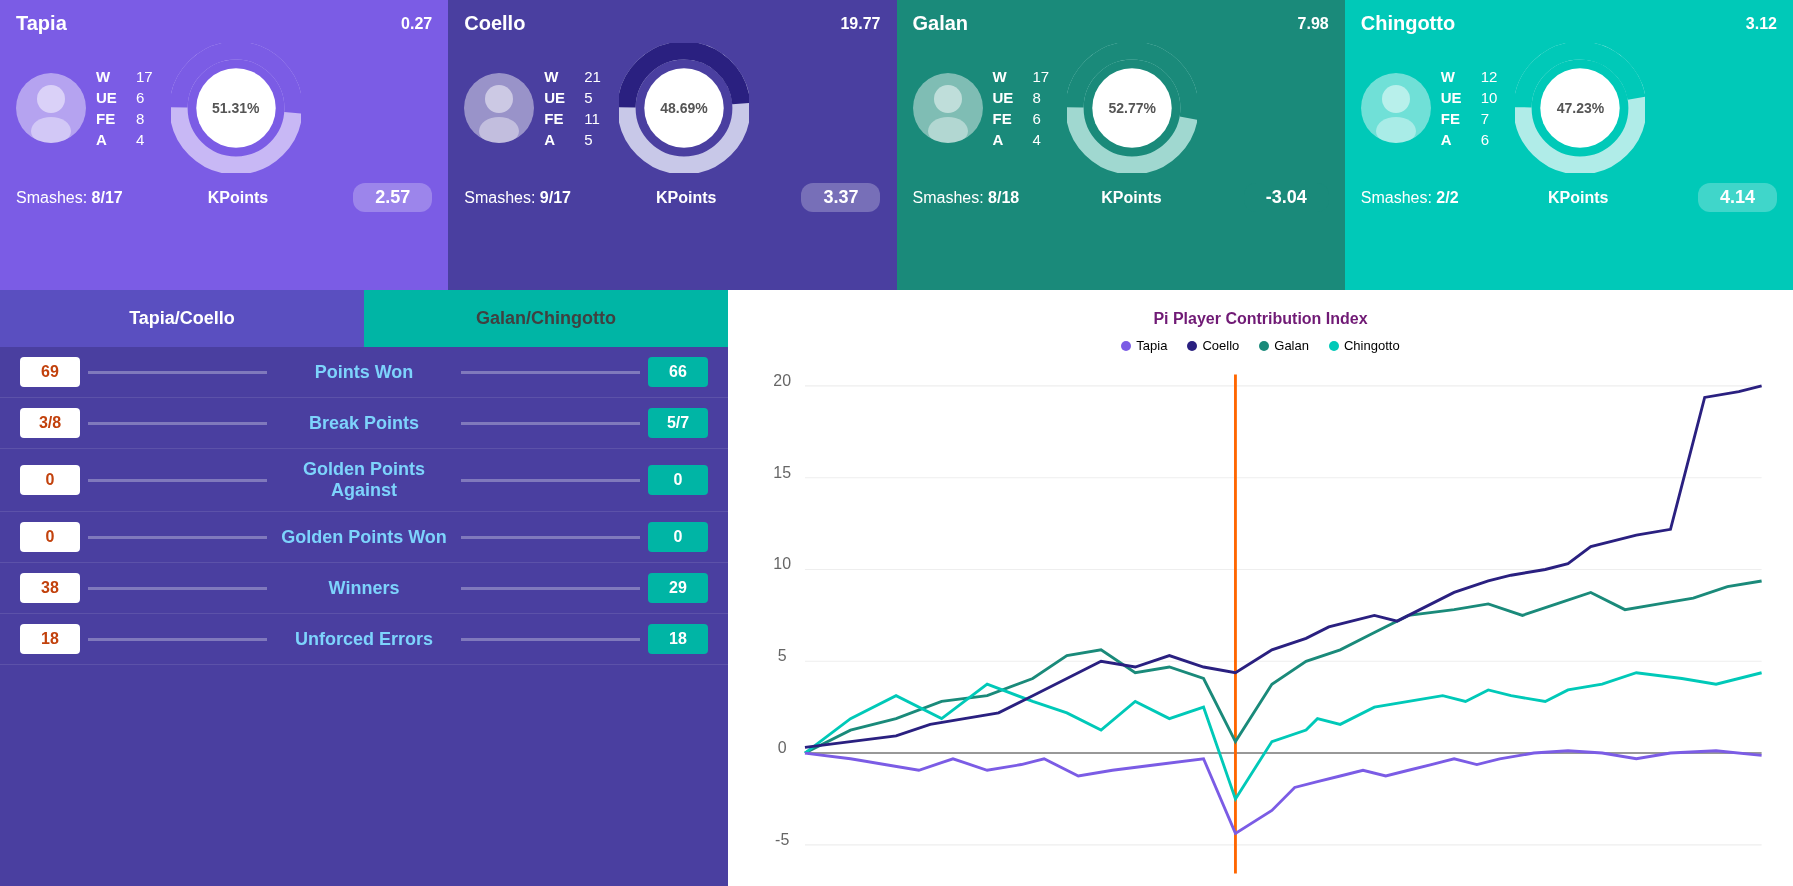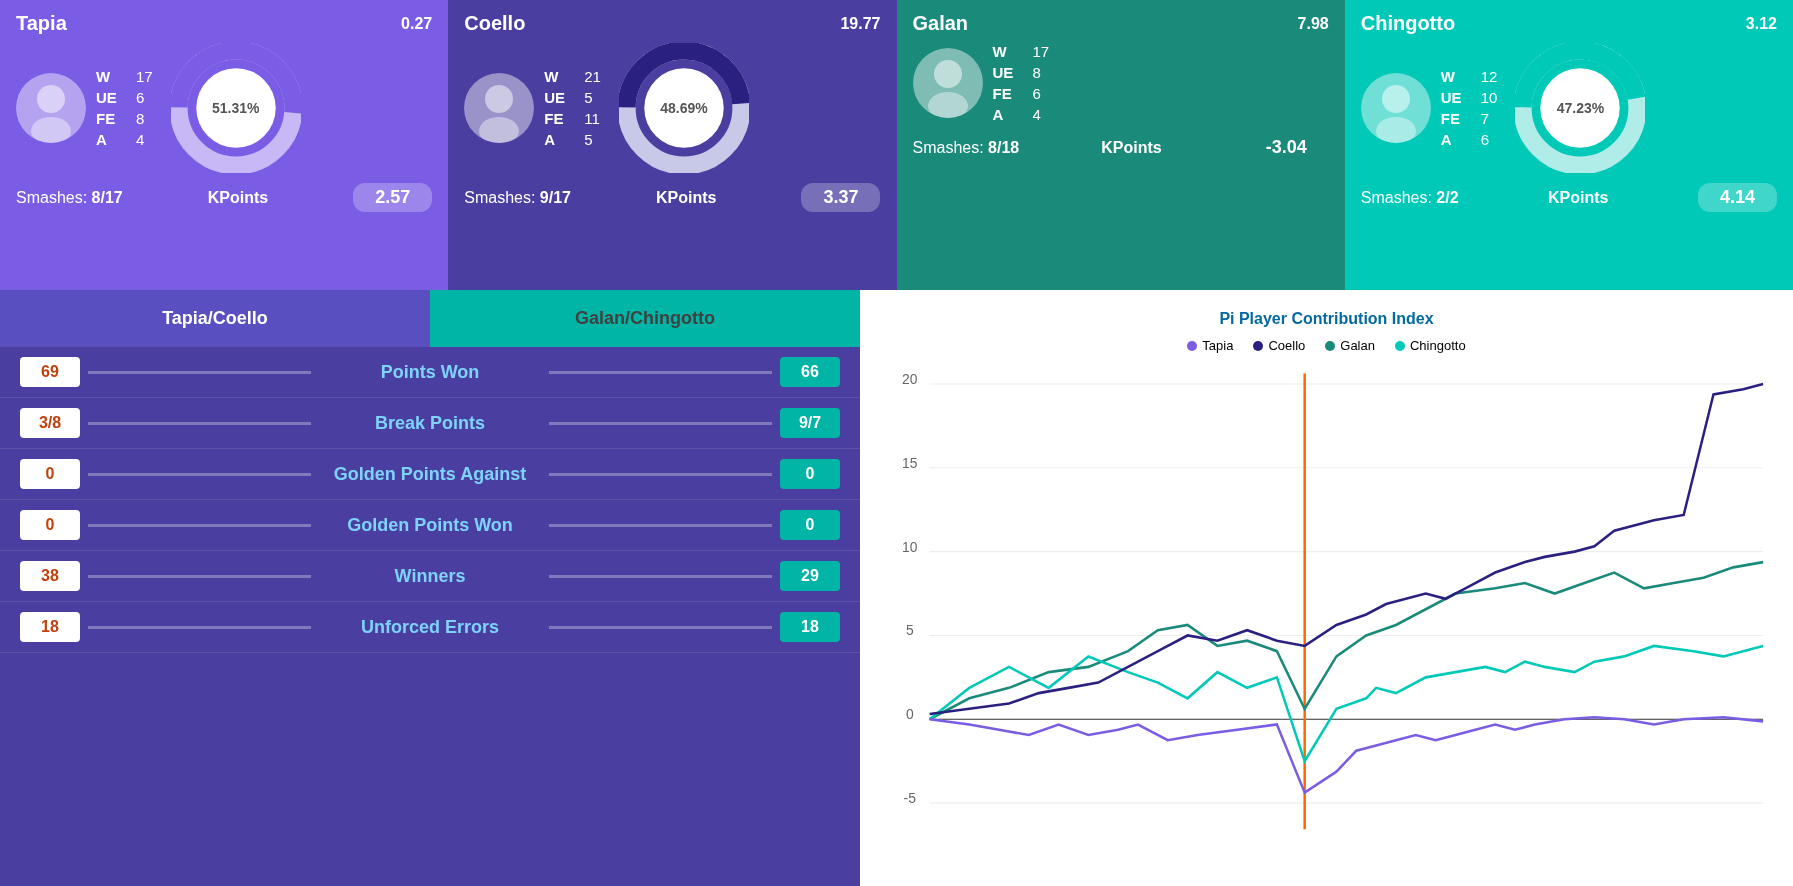--- a/index.html
+++ b/index.html
@@ -143,21 +143,21 @@
     }
 
     
     .bottom-row {
       display: flex;
       width: 100%;
       height: 596px;
     }
 
     .stats-panel {
-      width: 860px;
+      width: 728px;
       background: #4a3fa0;
       padding: 0;
       flex-shrink: 0;
     }
 
     .stats-header {
       display: flex;
       font-size: 18px;
       font-weight: bold;
     }
@@ -236,21 +236,21 @@
       flex: 1;
       background: white;
       padding: 20px;
       display: flex;
       flex-direction: column;
     }
 
     .chart-title {
       font-size: 16px;
       font-weight: bold;
-      color: #0369a1;
+      color: #701a75;
       text-align: center;
       margin-bottom: 10px;
     }
 
     .chart-legend {
       display: flex;
       gap: 20px;
       justify-content: center;
       margin-bottom: 10px;
       font-size: 13px;
@@ -401,20 +401,28 @@
           </div>
         <div class="stat-row">
             <span class="stat-label">FE</span>
             <span class="stat-value">6</span>
           </div>
         <div class="stat-row">
             <span class="stat-label">A</span>
             <span class="stat-value">4</span>
           </div>
       </div>
+      <div class="donut-container">
+        <svg viewBox="0 0 36 36">
+          <circle cx="18" cy="18" r="15.9" fill="none" stroke="#a0d8d0" stroke-width="5"></circle>
+          <circle cx="18" cy="18" r="15.9" fill="none" stroke="#1a8a7a" stroke-width="5" stroke-dasharray="52.77 47.23" stroke-dashoffset="25" transform="rotate(-90 18 18)"></circle>
+          <circle cx="18" cy="18" r="11" fill="white"></circle>
+        </svg>
+        <div class="donut-center-text">52.77%</div>
+      </div>
     </div>
     <div class="player-footer">
       <span class="smashes-text">Smashes: <span class="smashes-bold">8/18</span></span>
       <span class="kpoints-label"><b>KP</b>oints</span>
       <span class="kpoints-value negative">-3.04</span>
     </div>
   </div>
 
   <div class="player-card teal-light">
     <div class="player-card-header">
@@ -478,21 +486,21 @@
       <div class="stats-row-label">Points Won</div>
       <div class="stats-row-bar-right"></div>
       <div class="stats-row-value-right">66</div>
     </div>
 
     <div class="stats-row">
       <div class="stats-row-value-left">3/8</div>
       <div class="stats-row-bar-left"></div>
       <div class="stats-row-label">Break Points</div>
       <div class="stats-row-bar-right"></div>
-      <div class="stats-row-value-right">9/7</div>
+      <div class="stats-row-value-right">5/7</div>
     </div>
 
     <div class="stats-row">
       <div class="stats-row-value-left">0</div>
       <div class="stats-row-bar-left"></div>
       <div class="stats-row-label">Golden Points Against</div>
       <div class="stats-row-bar-right"></div>
       <div class="stats-row-value-right">0</div>
     </div>
 

